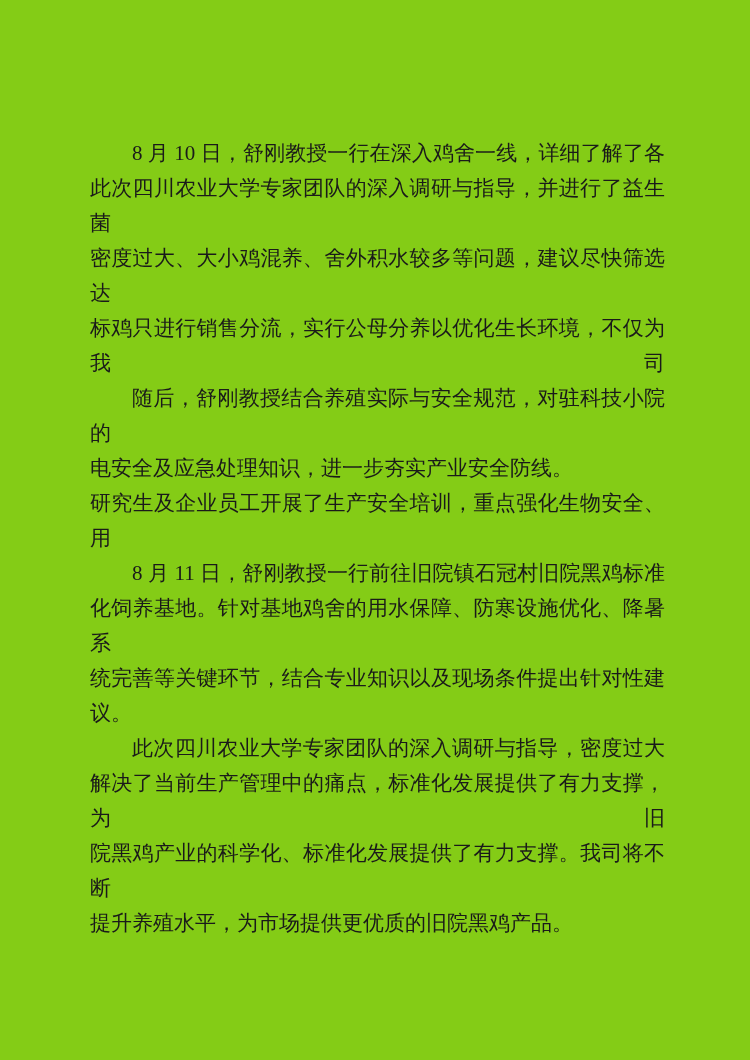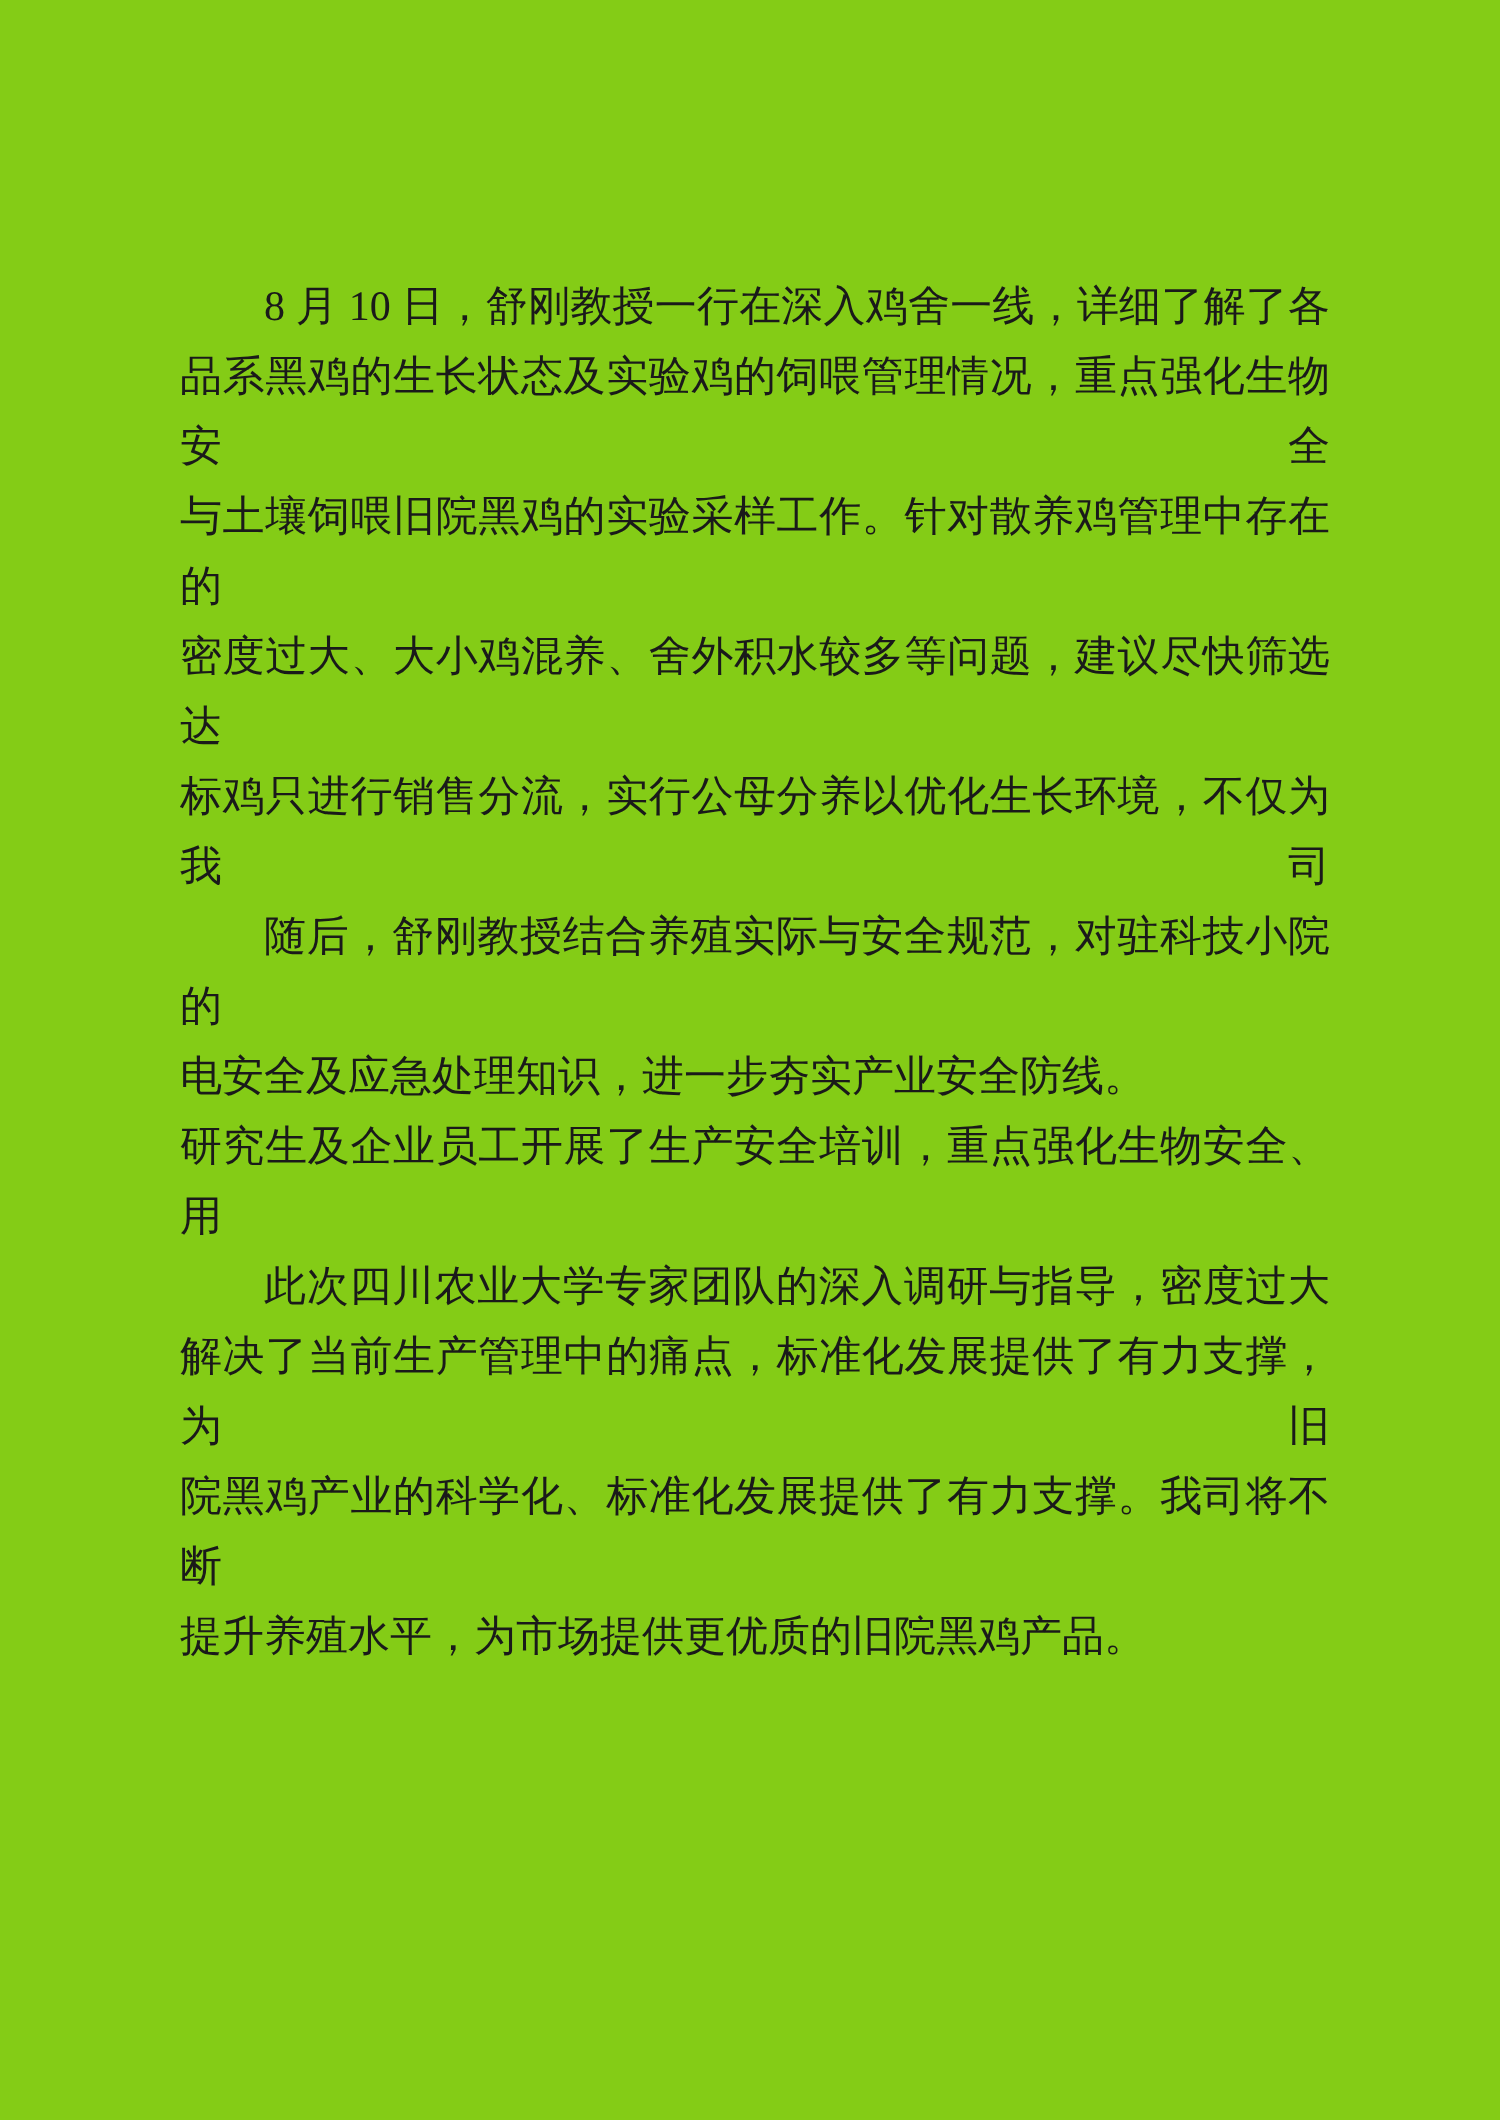--- a/index.html
+++ b/index.html
@@ -36,29 +36,33 @@
     text-indent: 2em;
   }
 </style>
 </head>
 <body>
 
 <div class="page">
   <div class="content">
       <div>
         <div class="line indent fill">8 月 10 日，舒刚教授一行在深入鸡舍一线，详细了解了各</div>
-        <div class="line fill">品系黑鸡的生长状态及实验鸡的饲喂管理情况，重点强化生物安全</div>
-        <div class="line fill">与土壤饲喂旧院黑鸡的实验采样工作。针对散养鸡管理中存在的</div>
+        <div class="line fill">此次四川农业大学专家团队的深入调研与指导，并进行了益生菌</div>
         <div class="line fill">密度过大、大小鸡混养、舍外积水较多等问题，建议尽快筛选达</div>
         <div class="line fill">标鸡只进行销售分流，实行公母分养以优化生长环境，不仅为我司</div>
       </div>
       <div>
         <div class="line indent fill">随后，舒刚教授结合养殖实际与安全规范，对驻科技小院的</div>
         <div class="line">电安全及应急处理知识，进一步夯实产业安全防线。</div>
         <div class="line fill">研究生及企业员工开展了生产安全培训，重点强化生物安全、用</div>
+      </div>
+      <div>
+        <div class="line indent fill">8 月 11 日，舒刚教授一行前往旧院镇石冠村旧院黑鸡标准</div>
+        <div class="line fill">化饲养基地。针对基地鸡舍的用水保障、防寒设施优化、降暑系</div>
+        <div class="line">统完善等关键环节，结合专业知识以及现场条件提出针对性建议。</div>
       </div>
       <div>
         <div class="line indent fill">此次四川农业大学专家团队的深入调研与指导，密度过大</div>
         <div class="line fill">解决了当前生产管理中的痛点，标准化发展提供了有力支撑，为旧</div>
         <div class="line fill">院黑鸡产业的科学化、标准化发展提供了有力支撑。我司将不断</div>
         <div class="line">提升养殖水平，为市场提供更优质的旧院黑鸡产品。</div>
       </div>
     </div>
 </div>
 

